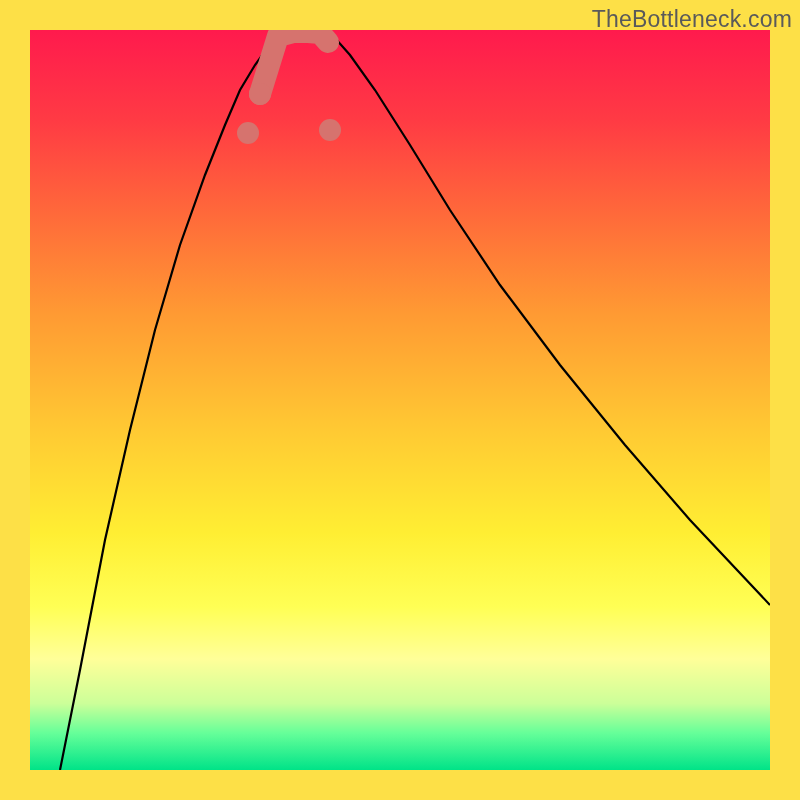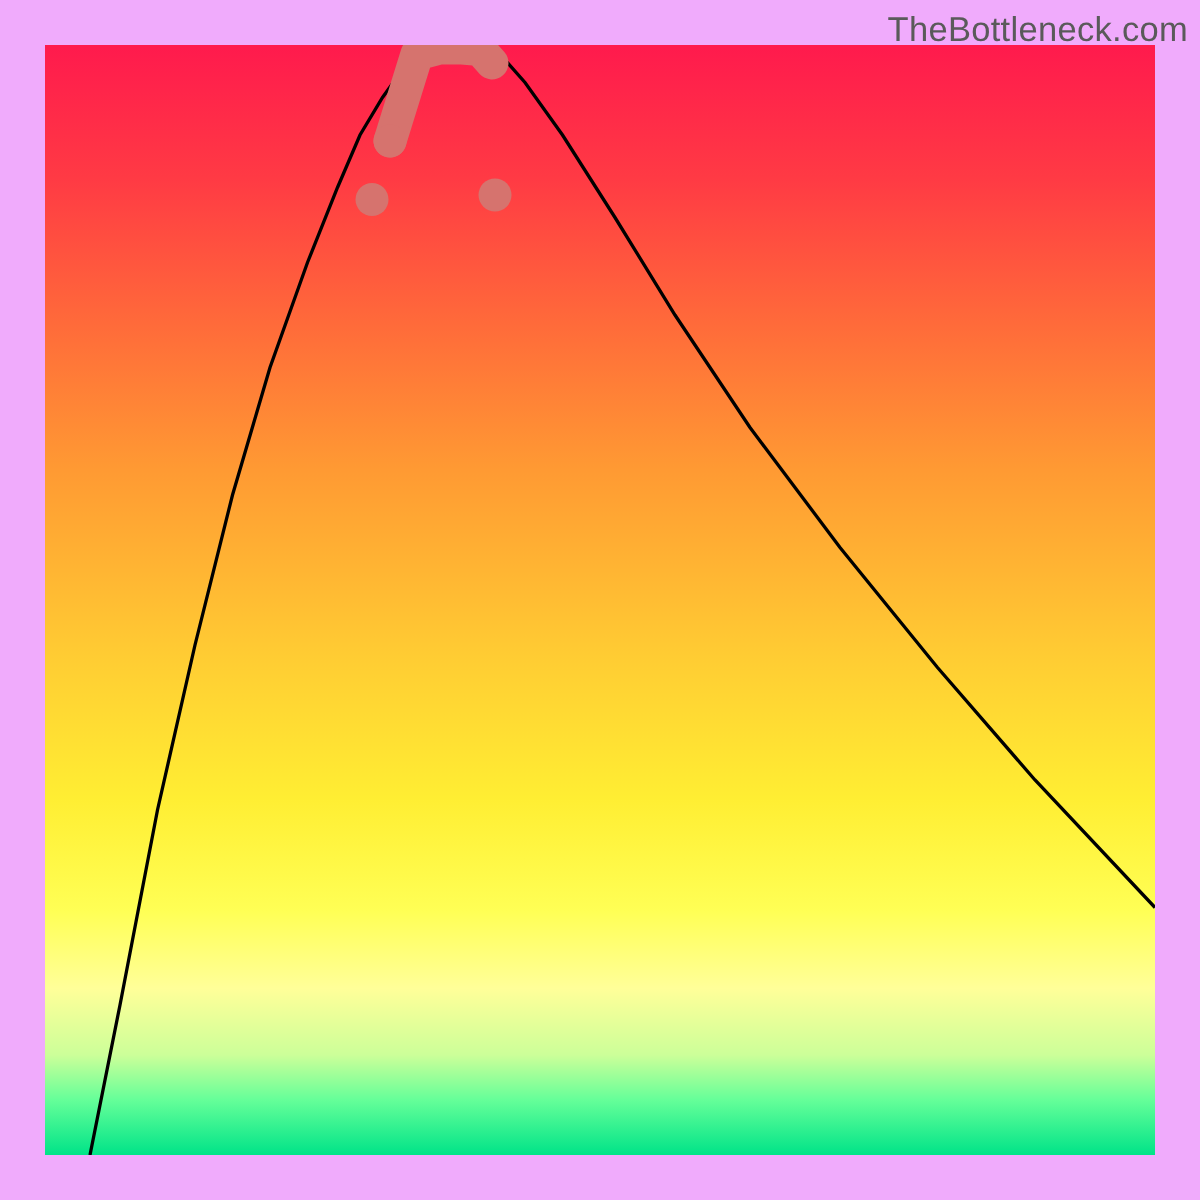--- a/index.html
+++ b/index.html
@@ -10,21 +10,21 @@
     overflow: hidden;
     background: #000;
     font-family: Arial, Helvetica, sans-serif;
   }
   .frame {
     position: absolute;
     left: 0;
     top: 0;
     width: 800px;
     height: 800px;
-    background: #f0abfc;
+    background: #fde047;
   }
   .plot-area {
     position: absolute;
     left: 30px;
     top: 30px;
     width: 740px;
     height: 740px;
     background: linear-gradient(to bottom,
       #ff1a4d 0%,
       #ff3a44 12%,

